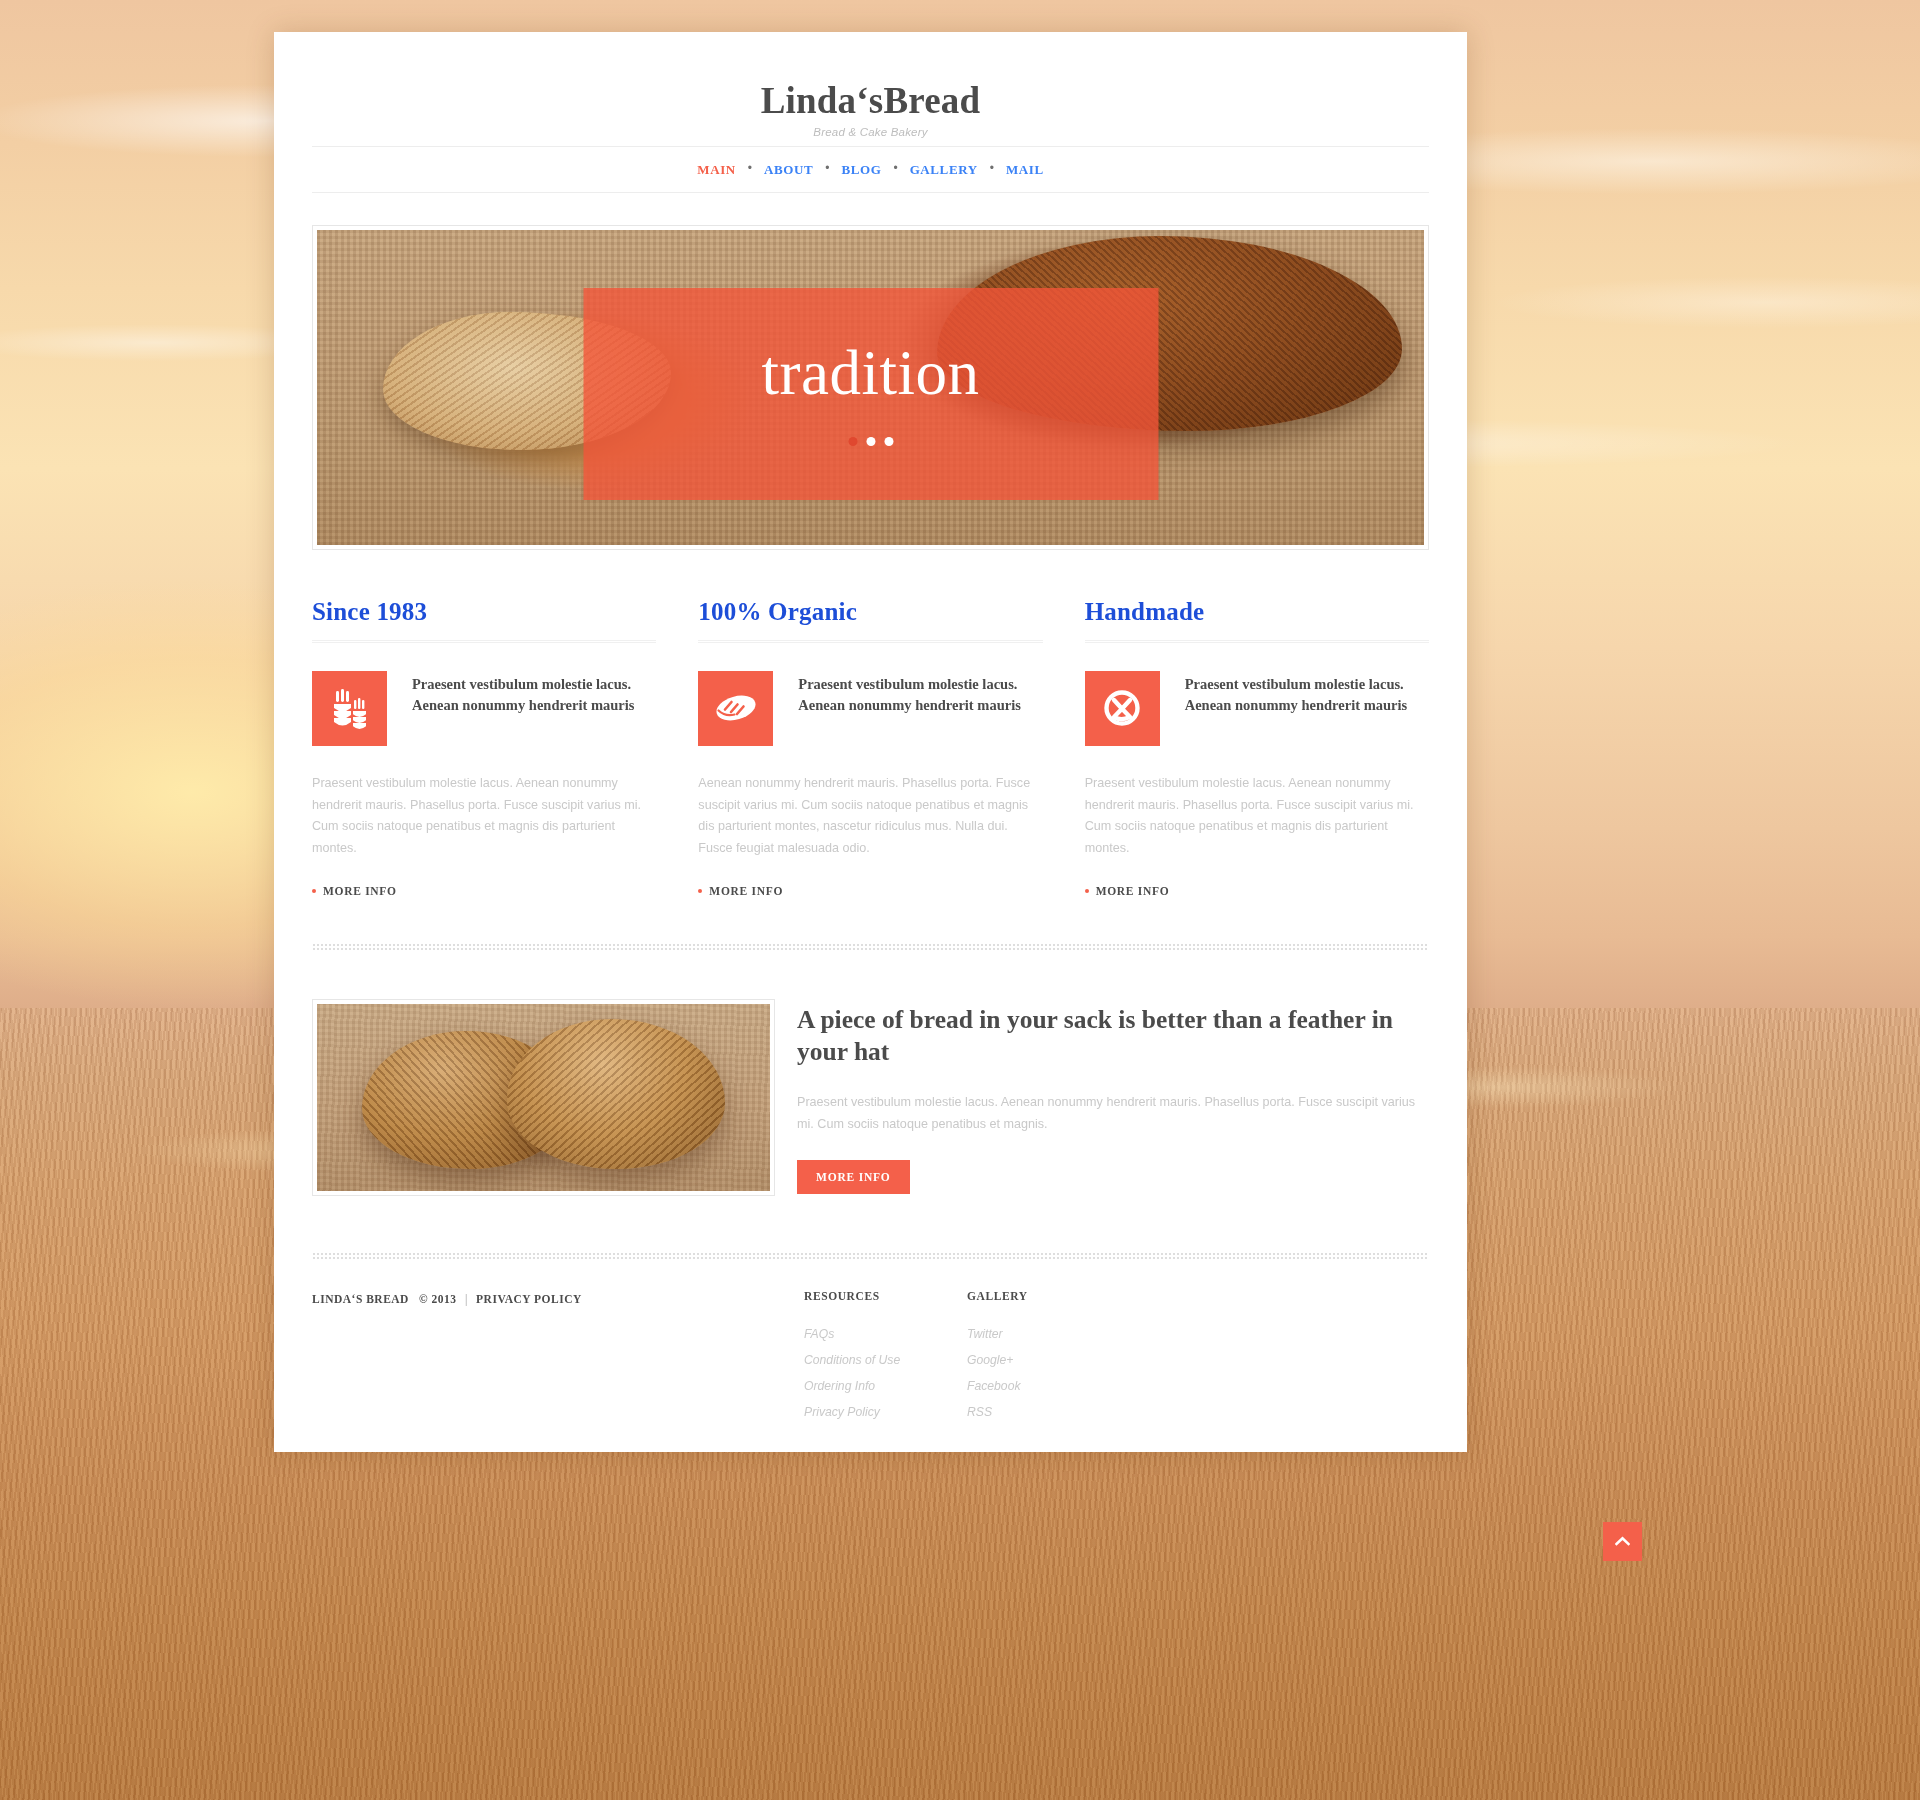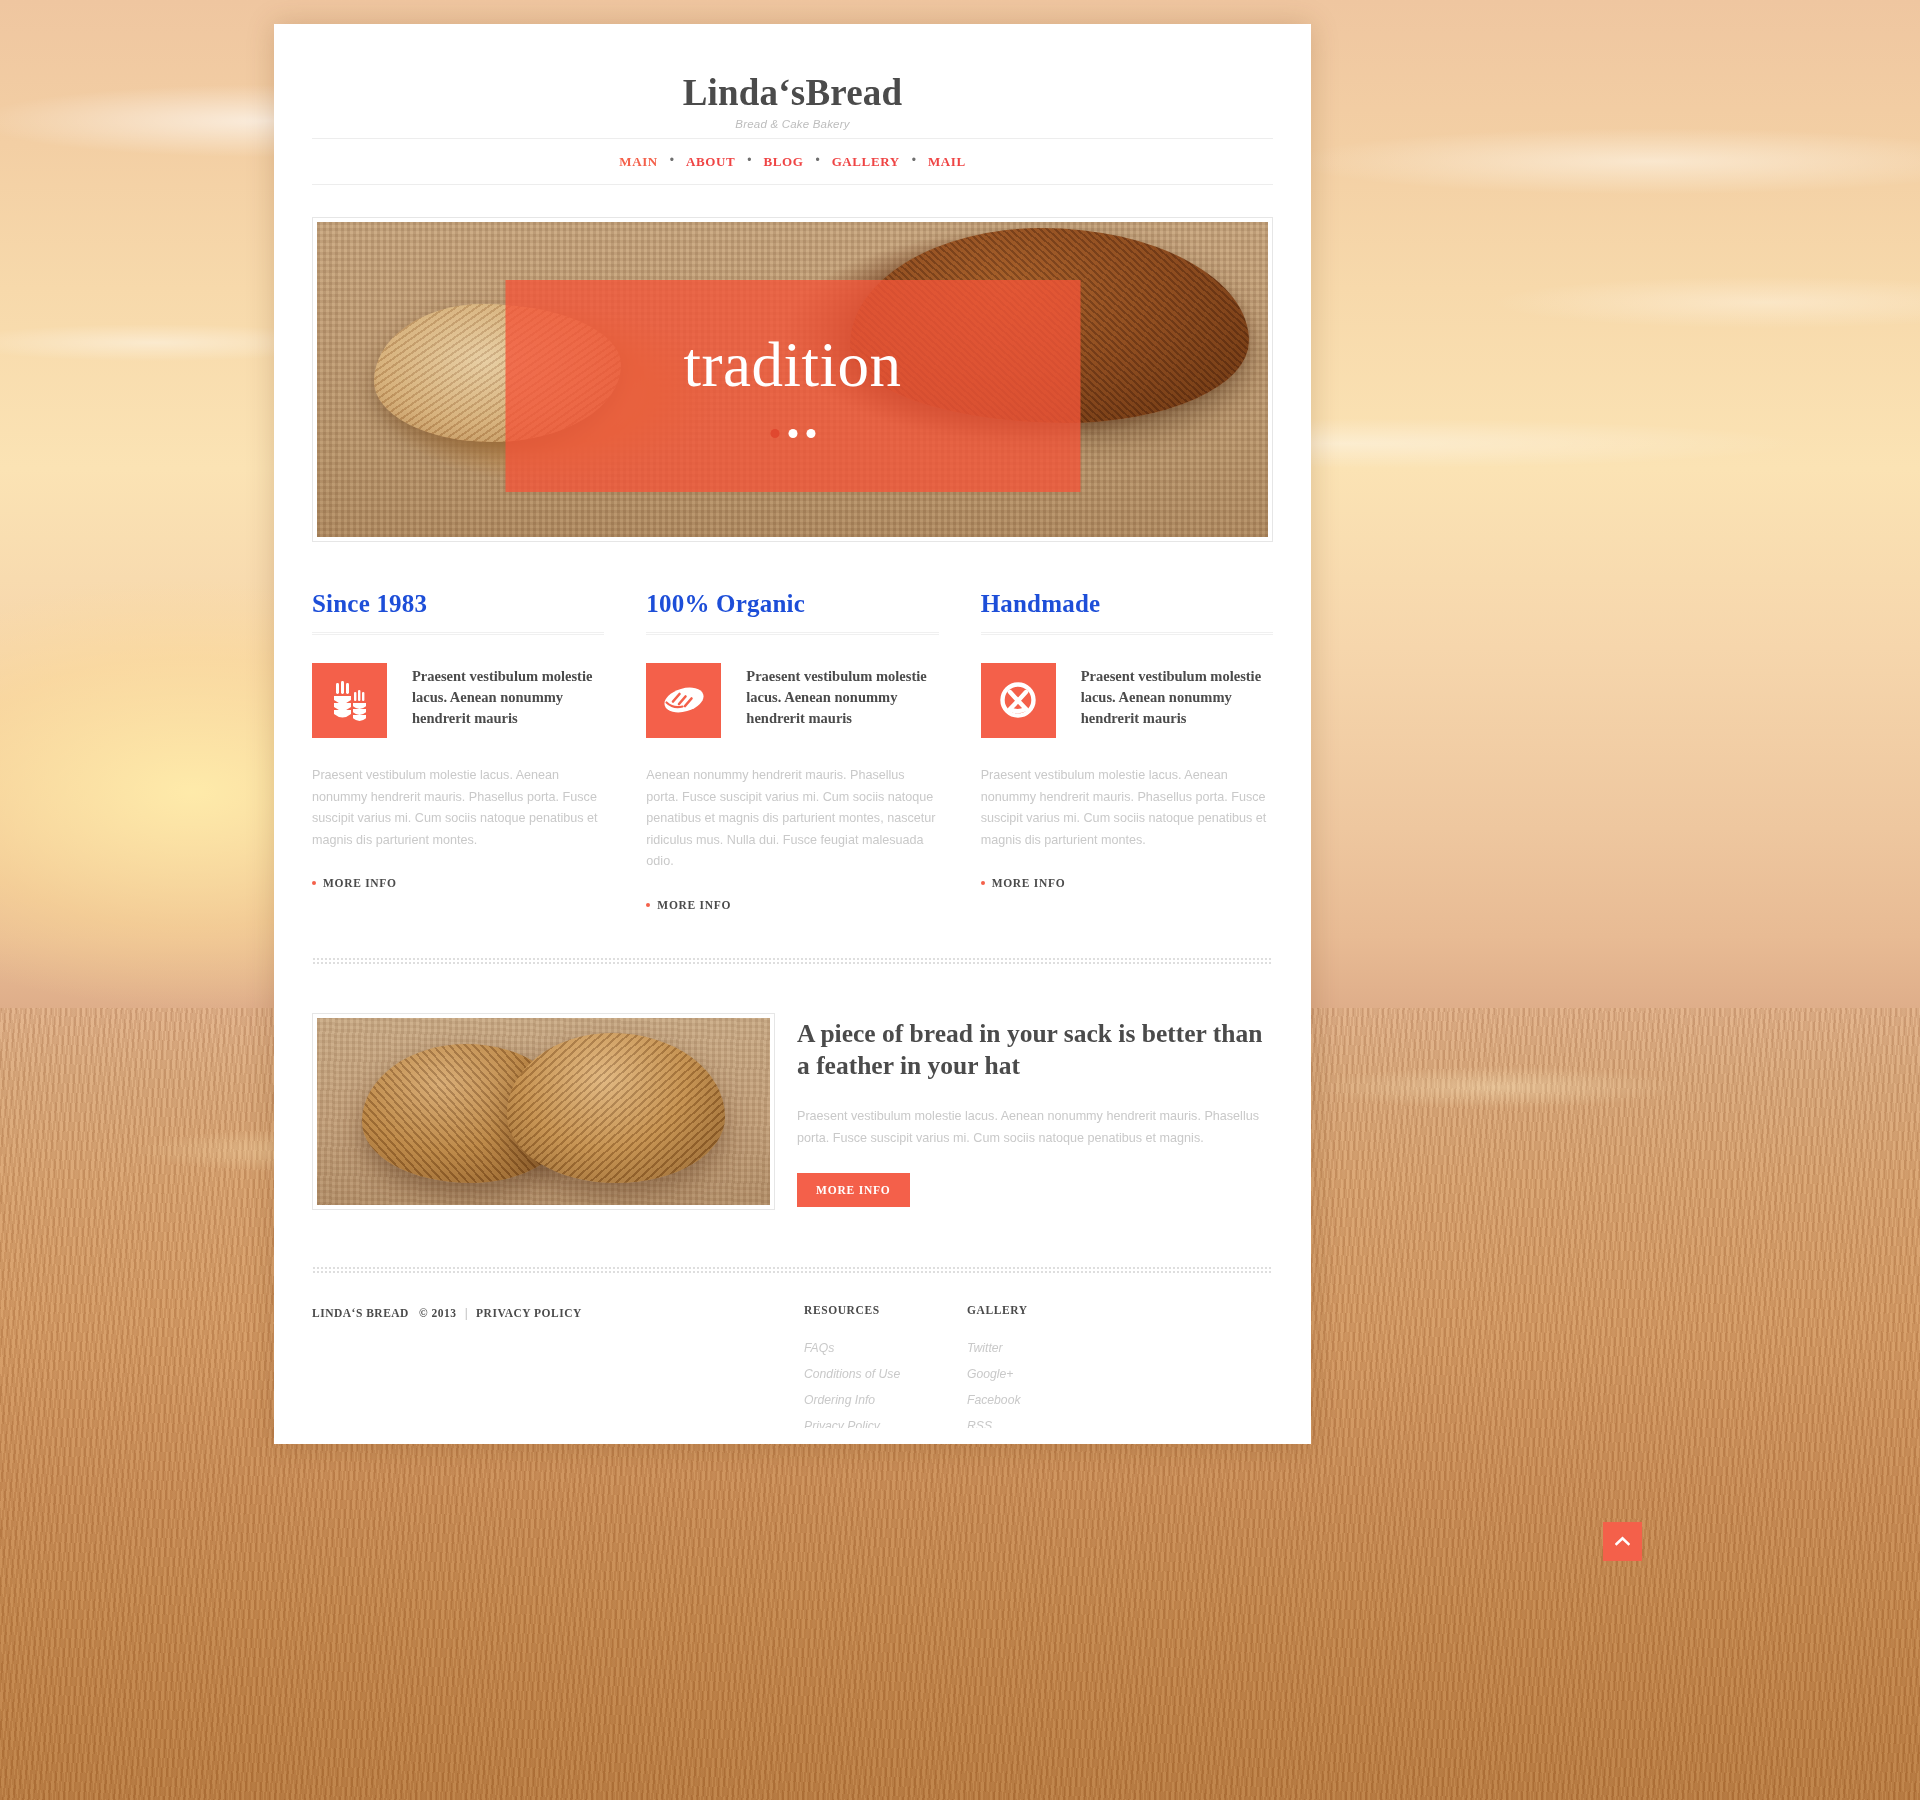--- a/index.html
+++ b/index.html
@@ -66,22 +66,22 @@
     position: absolute; inset: 0;
     background:
       radial-gradient(ellipse 300px 34px at 18% 18%, rgba(255,236,190,.40), rgba(255,255,255,0) 70%),
       radial-gradient(ellipse 260px 30px at 78% 10%, rgba(255,240,200,.34), rgba(255,255,255,0) 70%);
   }
 
   
   #page-card {
     position: absolute;
     left: 274px;
-    top: 24px;
-    width: 1037px;
+    top: 32px;
+    width: 1193px;
     height: 1420px;
     background: #ffffff;
     box-shadow: 0 0 26px rgba(110,60,20,.22);
   }
   .scallop {
     position: absolute;
     left: 0; width: 100%;
     height: 16px;
     pointer-events: none;
   }
@@ -125,21 +125,21 @@
     display: flex;
     align-items: center;
     justify-content: center;
   }
   .nav-list { display: flex; align-items: center; list-style: none; }
   .nav-link {
     font-family: "Liberation Serif", serif;
     font-weight: bold;
     font-size: 13px;
     letter-spacing: .6px;
-    color: #ef4444;
+    color: #3b82f6;
     text-decoration: none;
     text-transform: uppercase;
     cursor: pointer;
   }
   .nav-link.active { color: #f4604a; }
   .nav-sep {
     color: #6f6f6f;
     font-size: 12px;
     margin: 0 12px;
     line-height: 1;

